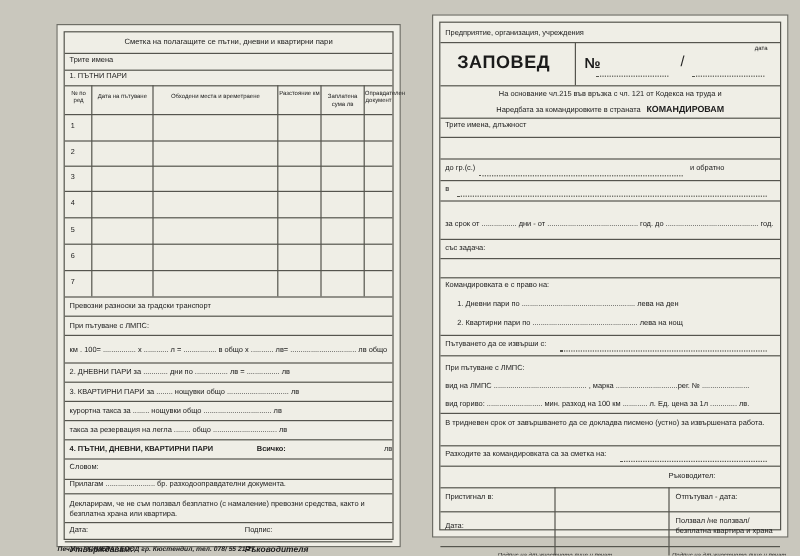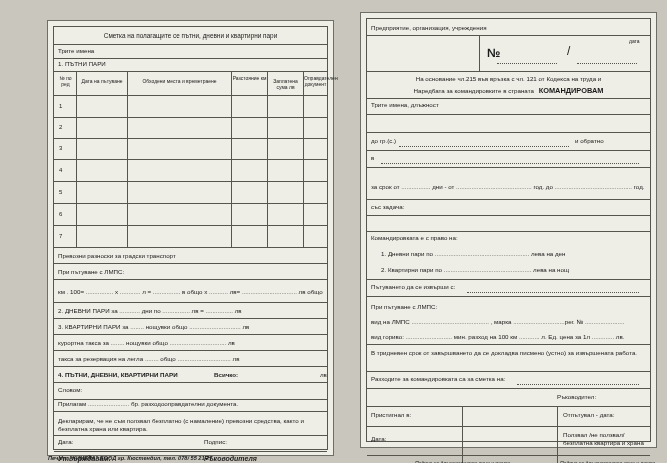--- a/index.html
+++ b/index.html
@@ -124,20 +124,21 @@
   </div>
 
   <div class="sheet" id="right-sheet">
     <div class="inner">
 
       <div class="hline" style="left:0;top:16px;width:100%;"></div>
       <div class="t" style="left:4px;top:6px;">Предприятие, организация, учреждения</div>
 
       <div class="hline" style="left:0;top:52px;width:100%;"></div>
       <div class="vline" style="left:112px;top:16px;height:36px;"></div>
+      <div class="t big" style="left:14px;top:26px;">ЗАПОВЕД</div>
       <div class="t" style="left:120px;top:28px;font-size:12px;font-weight:bold;">№</div>
       <div class="t" style="left:200px;top:26px;font-size:12px;">/</div>
       <div class="t tiny" style="left:262px;top:20px;">дата</div>
       <div class="dotline" style="left:130px;top:44px;width:60px;"></div>
       <div class="dotline" style="left:210px;top:44px;width:60px;"></div>
 
       <div class="hline" style="left:0;top:79px;width:100%;"></div>
       <div class="t c" style="left:0;top:57px;width:100%;">На основание чл.215 във връзка  с чл. 121 от Кодекса на труда и</div>
       <div class="t c" style="left:0;top:68px;width:100%;">
         <span>Наредбата за командировките в странатa</span>

